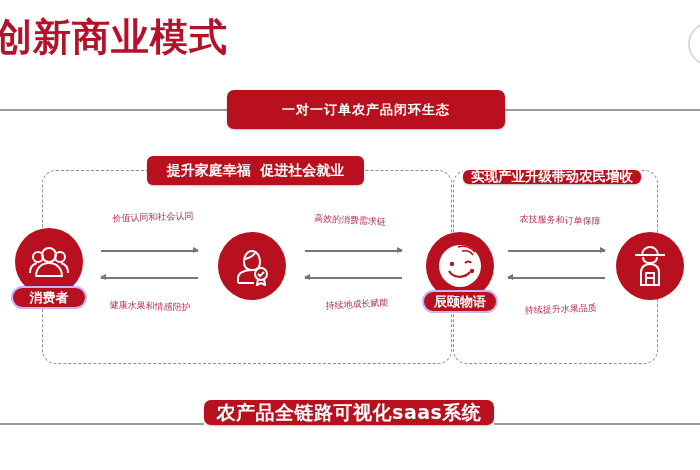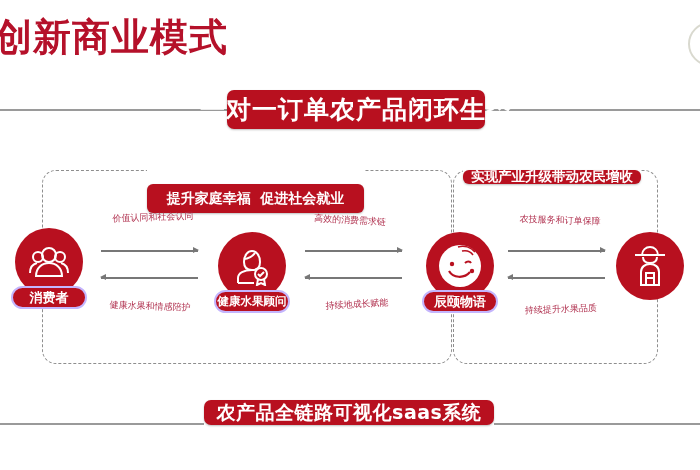--- a/index.html
+++ b/index.html
@@ -19,21 +19,21 @@
       border: 2px solid #d9d9cf;
     }
     .hline { position: absolute; height: 2px; background: #9a9a9a; }
     .banner {
       position: absolute; background: #b8101f; color: #fff;
       font-weight: bold; border-radius: 7px;
       display: flex; align-items: center; justify-content: center;
       box-shadow: 0 1px 2px rgba(0,0,0,0.25);
       white-space: nowrap;
     }
-    .banner.top { left: 227px; top: 90px; width: 258px; height: 39px; font-size: 25px; letter-spacing: 1px; }
+    .banner.top { left: 227px; top: 90px; width: 278px; height: 39px; font-size: 13px; letter-spacing: 1px; }
     .banner.bottom { left: 204px; top: 400px; width: 290px; height: 25px; font-size: 19px; letter-spacing: 0.5px; }
     .banner.sub1 { left: 147px; top: 156px; width: 217px; height: 29px; font-size: 14px; border-radius: 6px; }
     .banner.sub2 { left: 463px; top: 170px; width: 178px; height: 14px; font-size: 13.5px; border-radius: 6px; }
 
     .dashbox {
       position: absolute; border: 1.6px dashed #8e8e8e; border-radius: 14px;
     }
     .dashbox.left { left: 42px; top: 170px; width: 408px; height: 192px; }
     .dashbox.right { left: 453px; top: 170px; width: 203px; height: 192px; }
     .mask { position: absolute; background: #fff; }
@@ -76,21 +76,21 @@
 
 <div class="hline" style="left:0; top:109px; width:227px;"></div>
 <div class="hline" style="left:485px; top:109px; width:215px;"></div>
 <div class="banner top">一对一订单农产品闭环生态</div>
 
 <div class="dashbox left"></div>
 <div class="dashbox right"></div>
 <div class="mask" style="left:147px; top:160px; width:217px; height:20px;"></div>
 <div class="mask" style="left:463px; top:160px; width:178px; height:20px;"></div>
 
-<div class="banner sub1" style="white-space:pre;margin-top:28px;">提升家庭幸福  促进社会就业</div>
+<div class="banner sub1" style="white-space:pre;">提升家庭幸福  促进社会就业</div>
 <div class="banner sub2">实现产业升级带动农民增收</div>
 
 <div class="node" style="left:11px; top:228px;">
   <div class="circle">
     <svg width="42" height="36" viewBox="0 0 42 36" fill="none" stroke="#fff" stroke-width="2">
       <circle cx="21" cy="11" r="7"></circle>
       <path d="M8 32c0-8 6-13 13-13s13 5 13 13z"></path>
       <circle cx="10" cy="13" r="5"></circle>
       <path d="M2 29c0-6 3-9 7-10"></path>
       <circle cx="32" cy="13" r="5"></circle>
@@ -105,21 +105,20 @@
     <svg width="40" height="40" viewBox="0 0 40 40" fill="none" stroke="#fff" stroke-width="2">
       <path d="M12 16c0-7 4-11 8-11s8 4 8 11c0 5-3 8-8 8s-8-3-8-8z"></path>
       <path d="M12 13c4 0 9-3 11-6"></path>
       <path d="M6 37v-5c0-5 6-8 14-8"></path>
       <path d="M6 37h16"></path>
       <circle cx="29" cy="28" r="6"></circle>
       <path d="M26 28l2 2 4-4"></path>
       <path d="M26 33l-1 6 4-2 4 2-1-6"></path>
     </svg>
   </div>
-  <div class="pill small">健康水果顾问</div>
 </div>
 
 <div class="node" style="left:422px; top:232px;">
   <div class="circle">
     <svg width="48" height="48" viewBox="0 0 48 48">
       <circle cx="24" cy="24" r="21" fill="#fff"></circle>
       <path d="M22 5c6-2 13 0 17 5" fill="none" stroke="#b8101f" stroke-width="1.5"></path>
       <path d="M26 9c5-1 9 1 11 4" fill="none" stroke="#b8101f" stroke-width="1.5"></path>
       <circle cx="16" cy="22" r="2.2" fill="#b8101f"></circle>
       <path d="M29 21c2 -2 5 -2 6 0" fill="none" stroke="#b8101f" stroke-width="2"></path>

